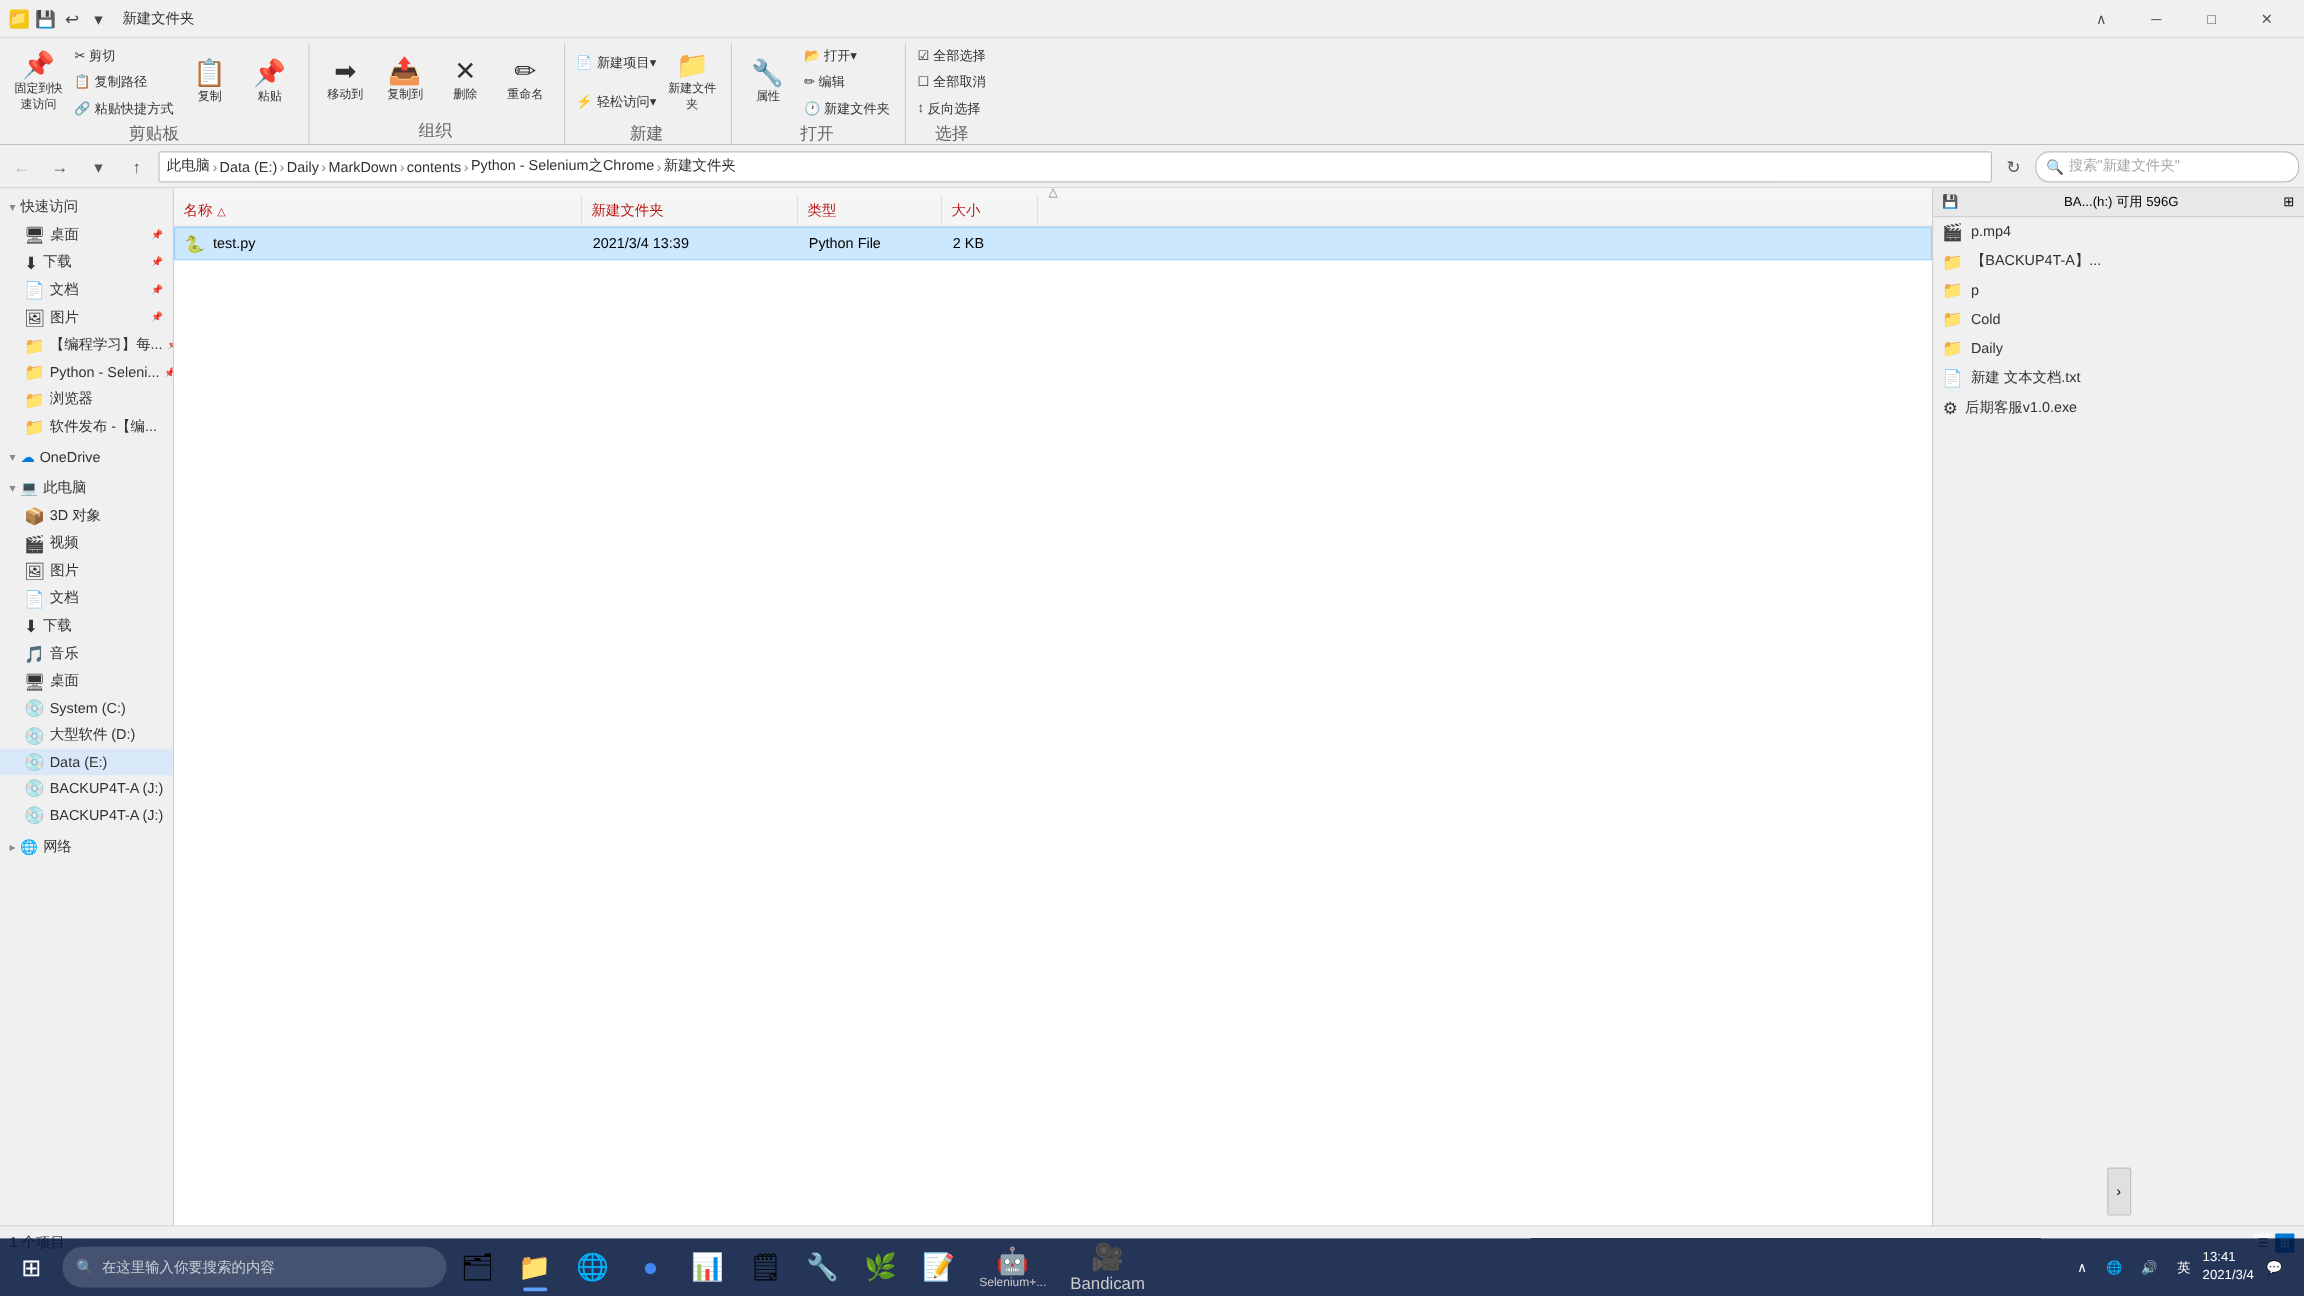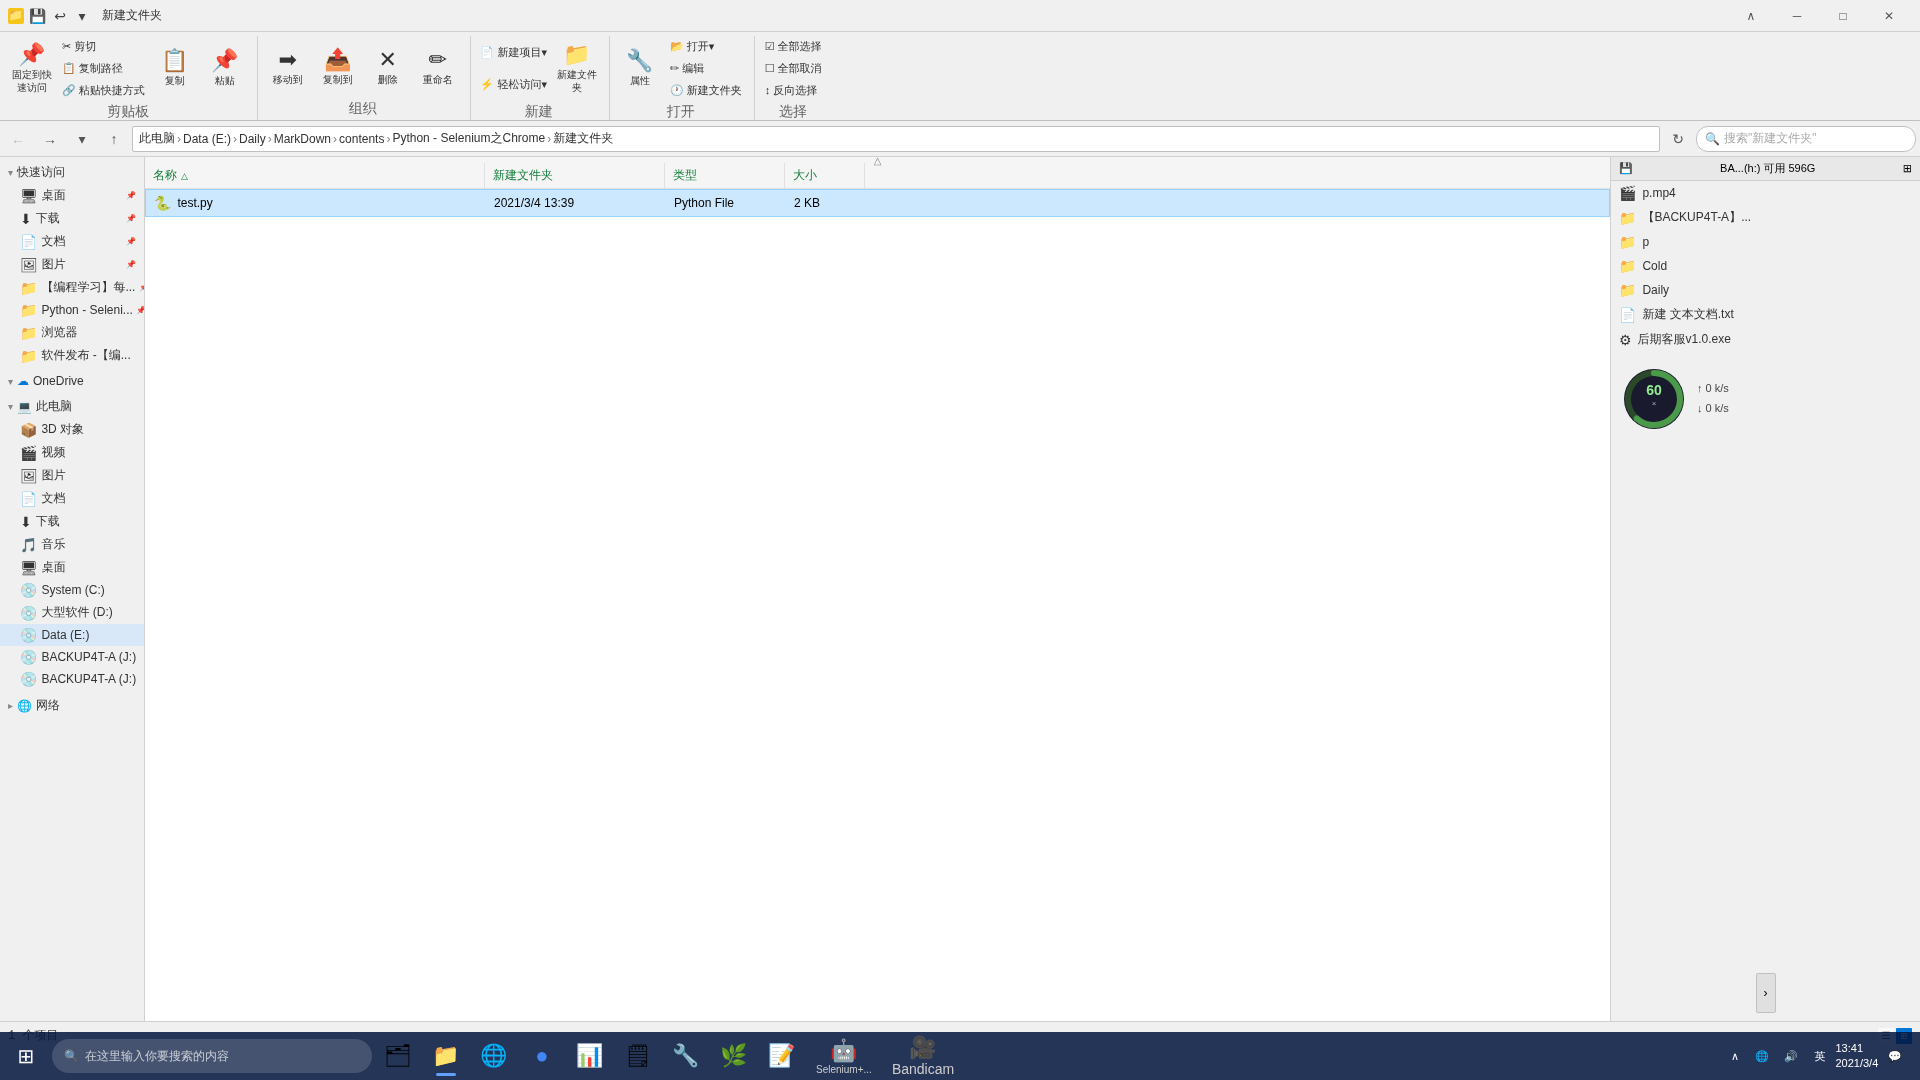--- a/index.html
+++ b/index.html
@@ -211,21 +211,21 @@
       flex-direction: column;
       background: white;
     }
     .file-list-header {
       display: flex;
       align-items: center;
       height: 26px;
       background: #f5f5f5;
       border-bottom: 1px solid #e0e0e0;
       font-size: 12px;
-      color: #15803d;
+      color: #b91c1c;
       padding: 0;
     }
     .file-col {
       display: flex;
       align-items: center;
       padding: 0 8px;
       height: 100%;
       border-right: 1px solid #e0e0e0;
       cursor: pointer;
     }
@@ -289,21 +289,20 @@
     .status-bar {
       height: 28px;
       background: #f0f0f0;
       border-top: 1px solid #d0d0d0;
       display: flex;
       align-items: center;
       padding: 0 8px;
       font-size: 12px;
       color: #444;
       justify-content: space-between;
-      font-family: Liberation Mono, monospace;
     }
 
     
     .taskbar {
       position: fixed;
       bottom: 0;
       left: 0;
       right: 0;
       height: 48px;
       background: rgba(0,20,60,0.85);
@@ -701,35 +700,20 @@
     </div>
     <div class="right-panel-item">
       <span class="right-folder-icon">📄</span>
       <span>新建 文本文档.txt</span>
     </div>
     <div class="right-panel-item">
       <span class="right-folder-icon">⚙</span>
       <span>后期客服v1.0.exe</span>
     </div>
 
-    <div style="display:flex; align-items:center; padding: 8px; margin-top: 4px;">
-      <div style="position:relative; width:70px; height:70px;">
-        <svg width="70" height="70" viewBox="0 0 70 70">
-          <circle cx="35" cy="35" r="30" fill="#1a1a2e"></circle>
-          <circle cx="35" cy="35" r="26" fill="none" stroke="#2a4a2a" stroke-width="6"></circle>
-          <circle cx="35" cy="35" r="26" fill="none" stroke="#4a9a4a" stroke-width="6" stroke-dasharray="100 64" stroke-dashoffset="0" stroke-linecap="round" transform="rotate(-90 35 35)"></circle>
-          <text x="35" y="31" text-anchor="middle" fill="#90ee90" font-size="14" font-weight="bold">60</text>
-          <text x="35" y="42" text-anchor="middle" fill="#aaa" font-size="8">×</text>
-        </svg>
-      </div>
-      <div style="margin-left:8px; font-size:11px; color:#444; line-height:1.8;">
-        <div>↑ <span>0 k/s</span></div>
-        <div>↓ <span>0 k/s</span></div>
-      </div>
-    </div>
 
     <div style="position:relative; margin-top: auto;">
       <div style="display:flex; justify-content:center; padding: 8px;">
         <div style="width:20px;height:40px;background:#e0e0e0;border:1px solid #c0c0c0;display:flex;align-items:center;justify-content:center;cursor:pointer;border-radius:2px;">›</div>
       </div>
     </div>
   </div>
 </div>
 
 <div class="status-bar">

